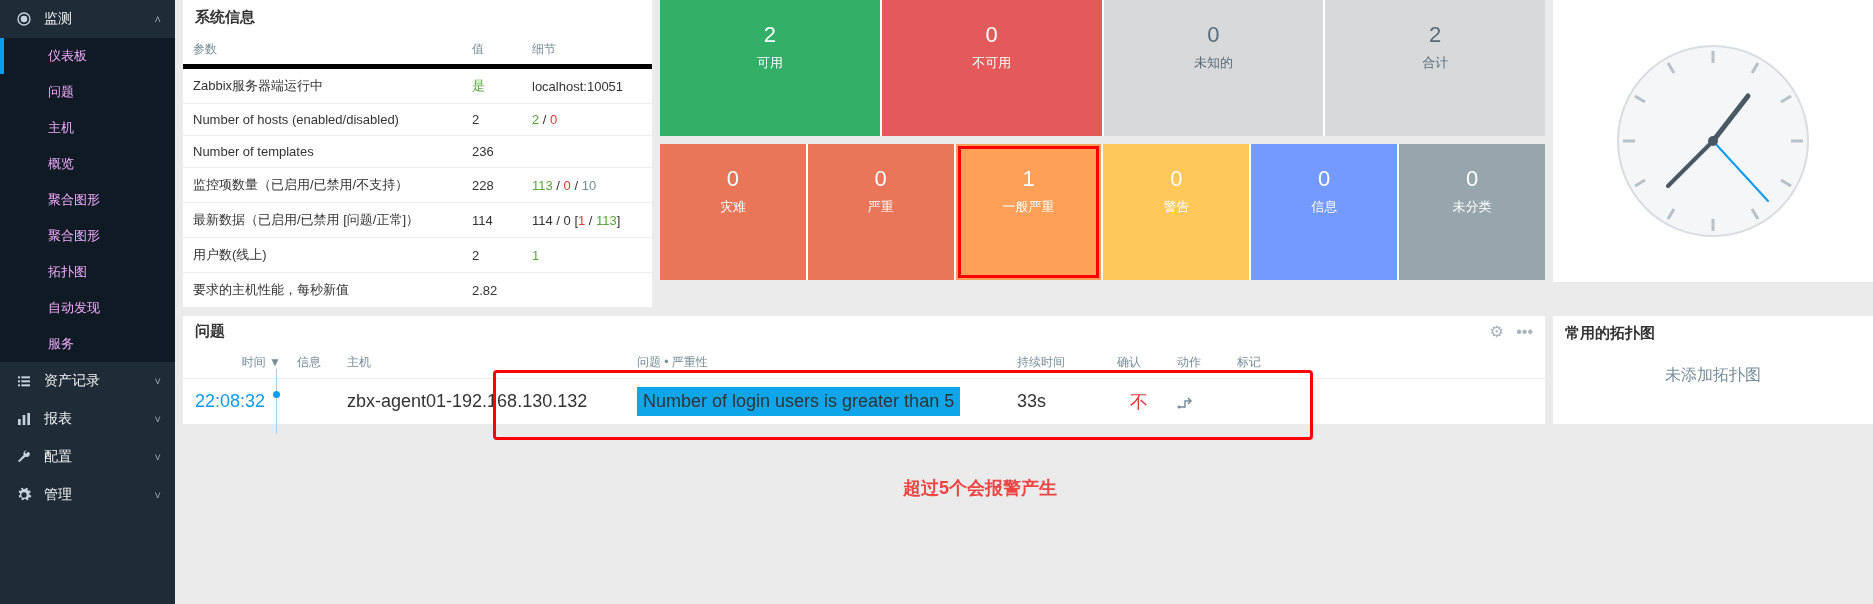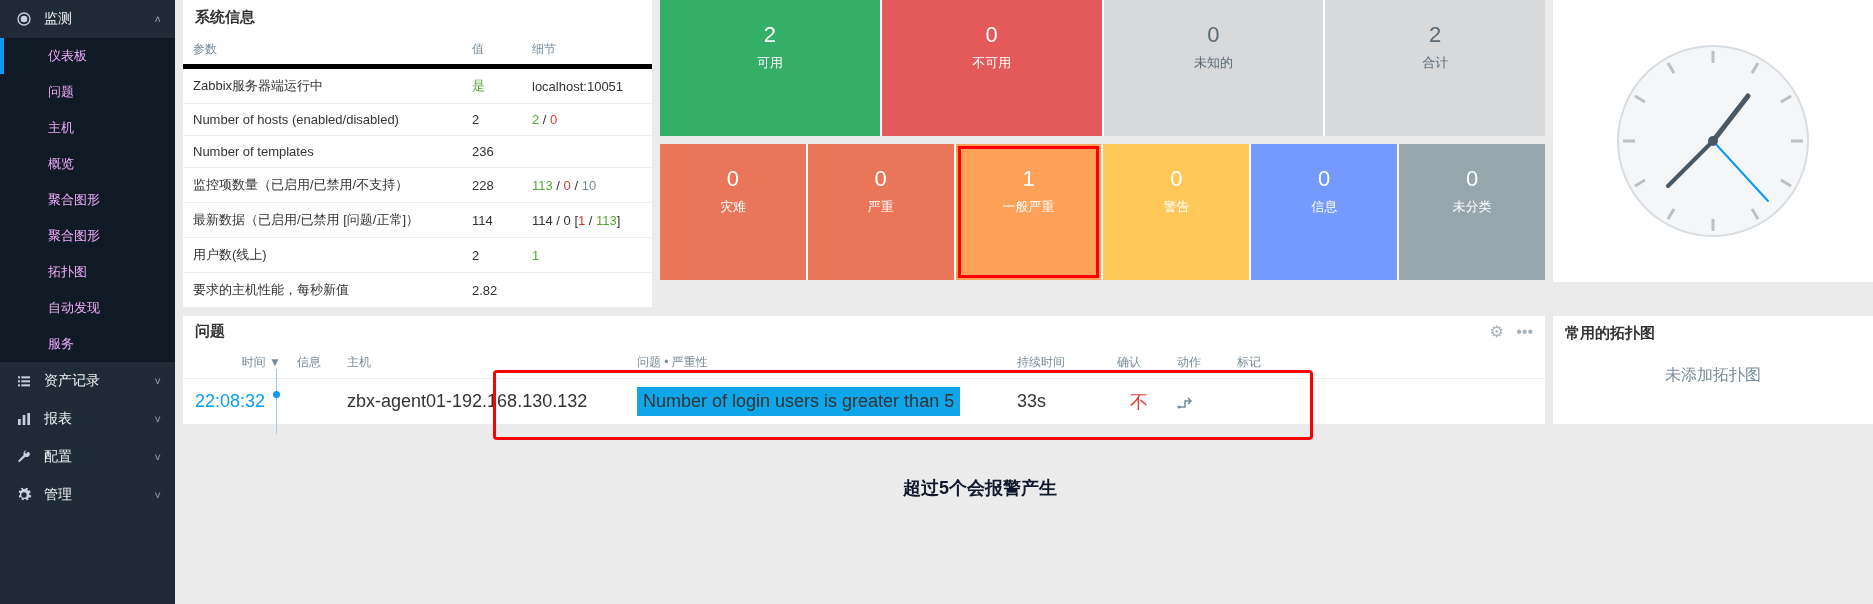--- a/index.html
+++ b/index.html
@@ -61,21 +61,21 @@
 .ptable { width: 100%; border-collapse: collapse; }
 .ptable th { text-align: left; font-weight: normal; color: #768d99; padding: 7px 8px; font-size: 12px; border-bottom: 1px solid #ebeef0; }
 .ptable td { padding: 8px 8px; font-size: 18px; }
 .time-link { color: #0a9bf0; text-align: right; }
 .time-marker { width: 8px; position: relative; }
 .time-marker::before { content: ""; position: absolute; left: 3px; top: -10px; bottom: -10px; width: 1px; background: #a8cbe8; }
 .time-marker::after { content: ""; position: absolute; left: 0; top: 12px; width: 7px; height: 7px; border-radius: 50%; background: #0a9bf0; }
 .row-highlight { position: absolute; border: 3px solid #ff0000; border-radius: 4px; }
 .sev-warn { background: #0ea5e9; padding: 4px 6px; display: inline-block; }
 .ack-no { color: #e33734; }
-.annotation { position: absolute; font-size: 18px; color: #0f172a; font-weight: bold; }
+.annotation { position: absolute; font-size: 18px; color: #ef4444; font-weight: bold; }
 
 .maps-panel { width: 320px; background: #fff; }
 .no-maps { text-align: center; color: #768d99; padding: 14px; font-size: 16px; }
 
 svg { display: block; }
 </style>
 </head>
 <body>
 
 <div class="layout">

